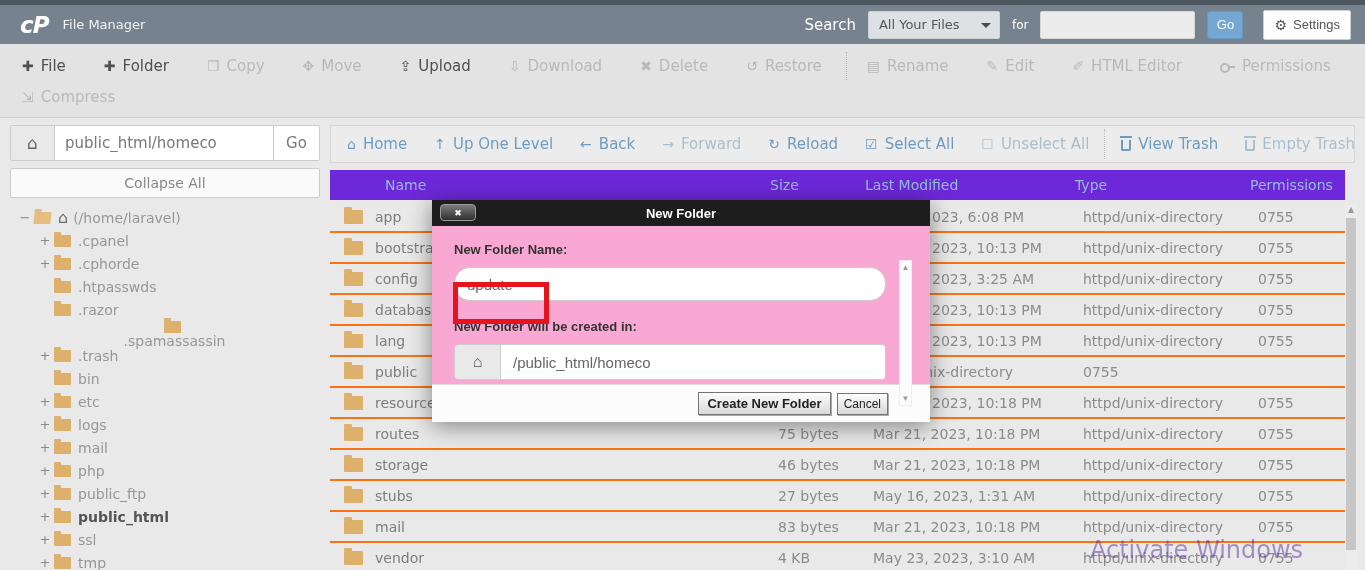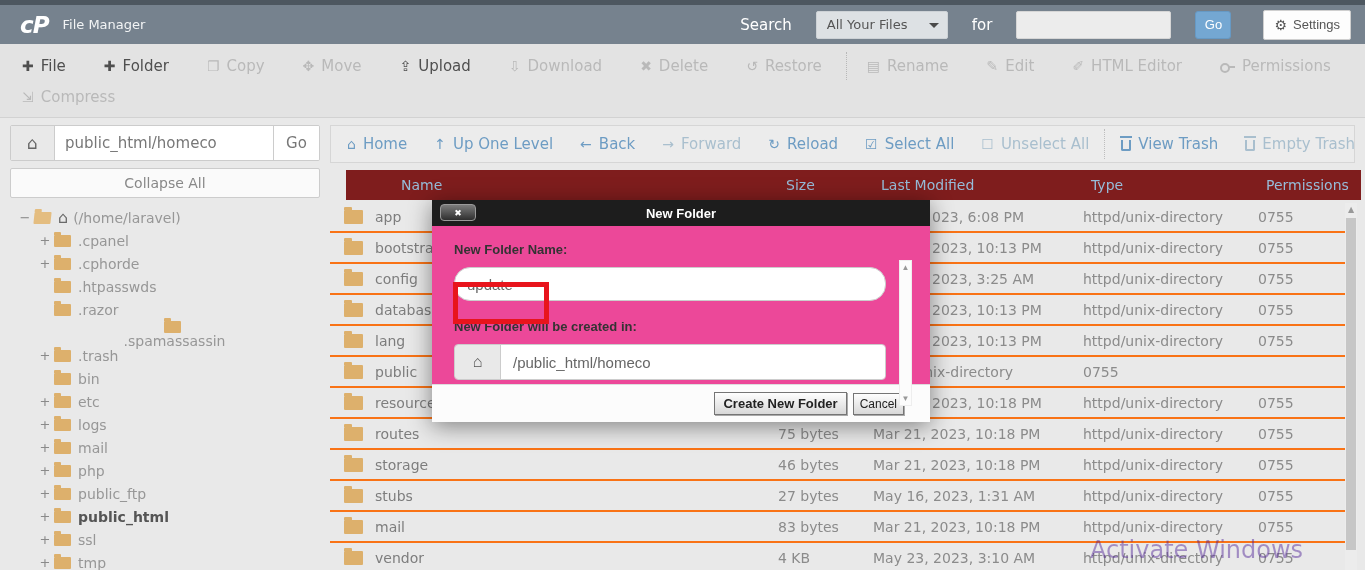--- a/index.html
+++ b/index.html
@@ -6,26 +6,26 @@
   html,body { background:#cfcfcf; }
   #app {
     position:relative; width:1365px; height:570px; overflow:hidden;
     background:#e9e9e9; font-family:"DejaVu Sans",sans-serif; color:#555;
   }
   
   .topbar { position:absolute; left:0; top:0; width:1365px; height:44px;
     background:#76828e; border-top:5px solid #4d5760; display:flex; align-items:center; }
   .logo { font-style:italic; font-weight:900; font-size:23px; color:#fff; margin:0 14px 0 20px; letter-spacing:-1px; }
   .apptitle { color:#f2f4f5; font-size:13px; font-weight:400; }
-  .searchwrap { margin-left:auto; display:flex; align-items:center; gap:24px; margin-right:14px; }
+  .searchwrap { margin-left:auto; display:flex; align-items:center; gap:12px; margin-right:14px; }
   .searchlabel { color:#fff; font-size:15px; }
   .fakeselect { position:relative; width:132px; height:28px; background:#dde1e4; border:1px solid #cdd2d6;
     border-radius:2px; font-size:13px; color:#555; display:flex; align-items:center; padding:0 22px 0 10px; cursor:pointer; }
   .fakeselect::after { content:""; position:absolute; right:8px; top:11px; border:5px solid transparent; border-top-color:#4a4a4a; }
-  .forlabel { color:#fff; font-size:15px; }
+  .forlabel { color:#fff; font-size:12px; }
   .searchinput { width:155px; height:28px; border:1px solid #d6d6d6; background:#ececec; border-radius:2px; padding:0 8px; font-size:13px; color:#444; font-family:inherit; }
   .gobtn-blue { height:28px; width:36px; background:#74a7d2; color:#fff; border:1px solid #6699c4; border-radius:3px; font-size:13px; cursor:pointer; }
   .settingsbtn { height:30px; background:#fdfdfd; border:1px solid #cfcfcf; border-radius:2px; color:#555;
     font-size:13px; display:flex; align-items:center; gap:6px; padding:0 10px; margin-left:8px; cursor:pointer; }
   
   .toolbar { position:absolute; left:0; top:44px; width:1365px; height:74px; background:#e3e3e3; border-bottom:1px solid #d2d2d2; }
   .trow1 { height:44px; display:flex; align-items:center; padding-left:22px; }
   .trow2 { height:30px; display:flex; align-items:flex-start; padding-left:22px; }
   .tbtn { display:inline-flex; align-items:center; gap:7px; font-size:15px; color:#4f4f4f; margin-right:38px; cursor:pointer; white-space:nowrap; }
   .tbtn.dis { color:#b9b9b9; }
@@ -56,53 +56,53 @@
   .tfolder.open::before { background:#e4bd80; }
   .thome { font-size:16px; color:#6a6a6a; margin-right:5px; }
   
   .navbox { position:absolute; left:330px; top:125px; width:1025px; height:38px; background:#ececec;
     border:1px solid #d6d6d6; display:flex; align-items:center; padding-left:16px; }
   .nbtn { display:inline-flex; align-items:center; gap:7px; font-size:15px; margin-right:27px; cursor:pointer; white-space:nowrap; }
   .nbtn.active { color:#6d9cc3; }
   .nbtn.muted { color:#a9bfce; }
   .nsep { border-left:1px dotted #bdbdbd; height:30px; margin:0 16px 0 -12px; }
   
-  .tablehead { position:absolute; left:346px; top:170px; width:1015px; height:30px; background:#7f1d1d;
+  .tablehead { position:absolute; left:330px; top:170px; width:1015px; height:30px; background:#6d28d9;
     display:grid; grid-template-columns:440px 95px 210px 175px 95px; align-items:center; font-size:14px; color:#97bcd9; }
   .tablehead .hname { padding-left:55px; }
   .tbody { position:absolute; left:330px; top:202px; width:1015px; bottom:0; background:#f97316; overflow:hidden; }
   .frow { height:29px; margin-bottom:2px; background:#e9e9e9; display:grid; grid-template-columns:440px 95px 210px 175px 95px;
     align-items:center; font-size:14px; color:#8b8b8b; cursor:pointer; }
   .fname { display:flex; align-items:center; gap:12px; padding-left:14px; color:#7d7d7d; }
   .ffolder { width:19px; height:14px; background:#ddb06c; border-radius:1px; position:relative; flex:none; }
   .ffolder::before { content:""; position:absolute; top:-3px; left:0; width:8px; height:3px; background:#ddb06c; border-radius:1px 1px 0 0; }
   .fmod.cut { padding-left:67px; }
   .fmod { padding-left:8px; } .ftype { padding-left:8px; } .fperm { padding-left:8px; } .fsize { padding-left:8px; }
   .tscroll { position:absolute; left:1345px; top:203px; width:12px; height:367px; background:#ececec; }
   .tscroll .arrow { display:block; text-align:center; font-size:8px; color:#999; line-height:14px; }
   .tthumb { position:absolute; left:1px; top:15px; width:10px; height:332px; background:#c6c6c6; }
   
   .overlayshadow { position:absolute; left:432px; top:200px; width:498px; height:222px; box-shadow:0 4px 22px rgba(0,0,0,.45); background:#fff; z-index:5; }
   .mhead { height:26px; background:#1d1d1d; position:relative; display:flex; align-items:center; justify-content:center; }
   .mtitle { color:#fff; font-weight:bold; font-size:13px; font-family:"Liberation Sans",sans-serif; }
   .mclose { position:absolute; left:8px; top:4px; width:36px; height:17px; border-radius:4px;
     background:linear-gradient(#7c7c7c,#2f2f2f); border:1px solid #9a9a9a; color:#fff; font-size:9px;
     display:flex; align-items:center; justify-content:center; cursor:pointer; }
-  .mbody { position:relative; height:158px; background:#ec4899; padding:16px 44px 0 22px; font-family:"Liberation Sans",sans-serif; }
+  .mbody { position:relative; height:158px; background:#f9a8d4; padding:16px 44px 0 22px; font-family:"Liberation Sans",sans-serif; }
   .mlabel { font-size:13px; font-weight:bold; color:#333; margin-bottom:10px; }
   .minput { width:100%; height:34px; border:1px solid #ccc; border-radius:16px; padding:0 12px; font-size:15px; color:#666; font-family:"Liberation Sans",sans-serif; }
   .mgap { height:18px; }
   .mgroup { display:flex; width:100%; height:36px; border:1px solid #ccc; border-radius:4px; overflow:hidden; }
   .maddon { width:46px; background:#e9e9e9; border-right:1px solid #ccc; display:flex; align-items:center; justify-content:center; font-size:16px; color:#555; }
   .mgroup input { flex:1; border:none; outline:none; padding:0 12px; font-size:15px; color:#666; font-family:"Liberation Sans",sans-serif; }
   .redbox { position:absolute; left:21px; top:56px; width:96px; height:42px; border:5px solid #e8141c; z-index:9; pointer-events:none; }
   .mscroll { position:absolute; right:18px; top:34px; width:13px; height:146px; border:1px solid #eee; background:#fcfcfc; }
   .mscroll .sa { display:block; text-align:center; font-size:8px; color:#999; line-height:13px; }
   .mscroll .sa.down { position:absolute; bottom:0; left:0; right:0; }
-  .mfoot { height:38px; border-top:1px solid #ddd; background:#fcfcfc; display:flex; align-items:center; justify-content:flex-end; gap:6px; padding-right:26px; }
+  .mfoot { height:38px; border-top:1px solid #ddd; background:#fcfcfc; display:flex; align-items:center; justify-content:flex-end; gap:6px; padding-right:42px; }
   .winbtn { background:linear-gradient(#fefefe,#d8d8d8); border:1px solid #757575; box-shadow:1px 1px 0 #aaa;
     font-family:"Liberation Sans",sans-serif; font-size:13px; color:#222; padding:3px 8px; cursor:pointer; }
   .winbtn.primary { font-weight:bold; }
   .winbtn.small { font-size:12px; padding:3px 6px; }
   
   .watermark { position:absolute; left:1090px; top:536px; font-size:24px; color:#4c1d95; opacity:.45; z-index:3; pointer-events:none; }
 </style>
 </head>
 <body>
 

